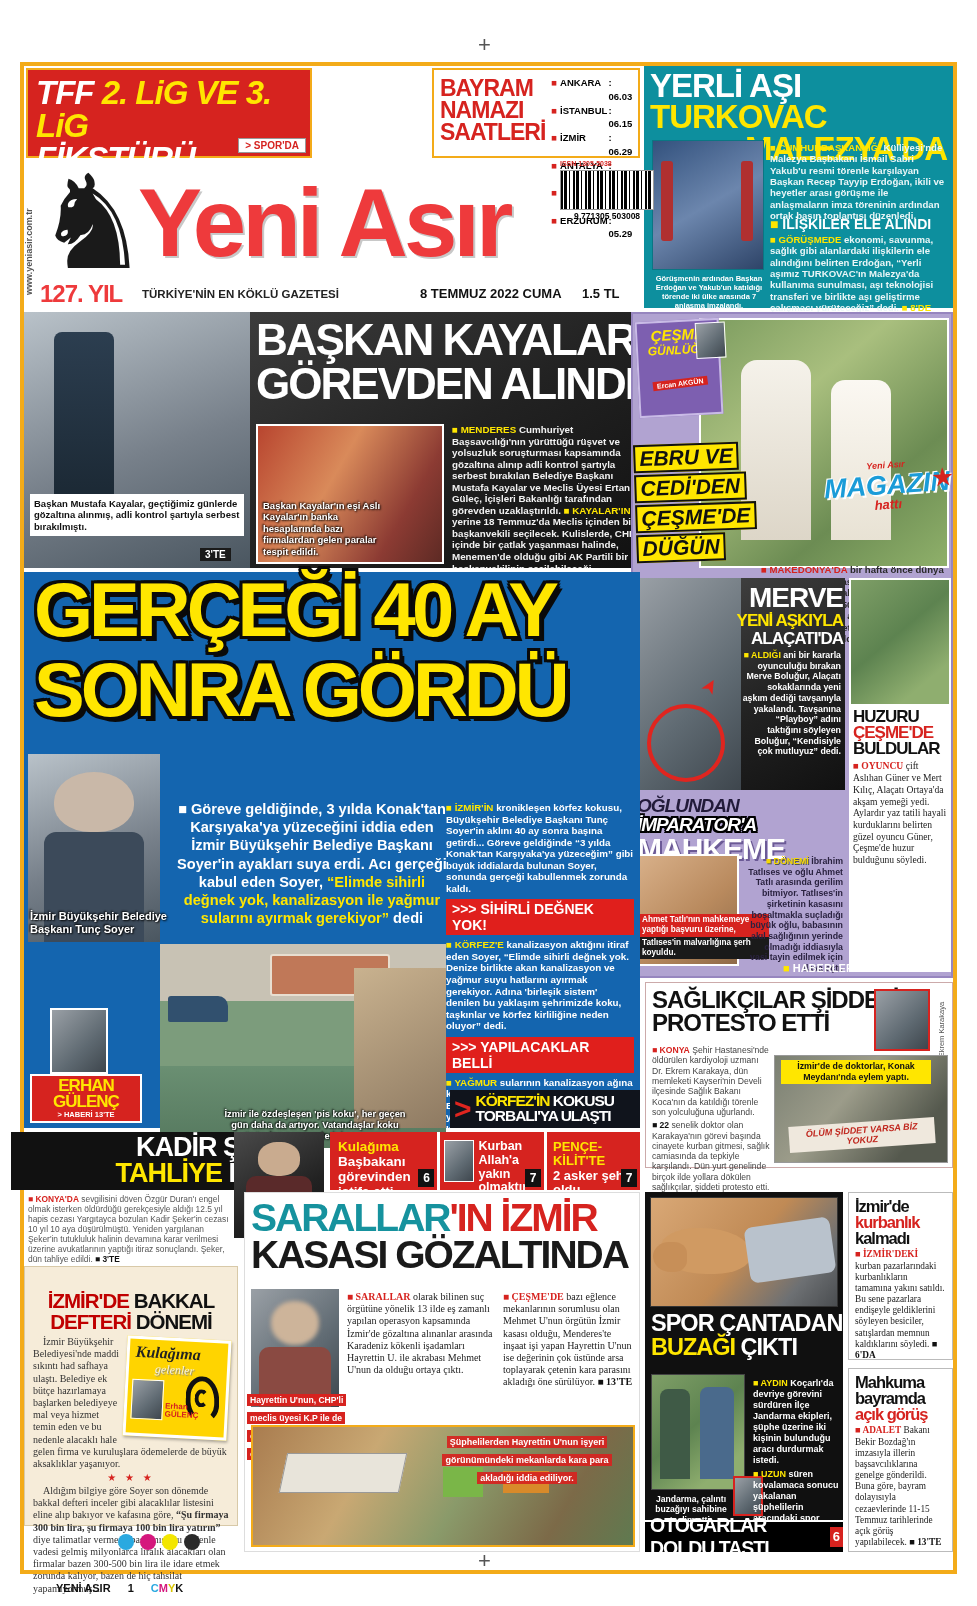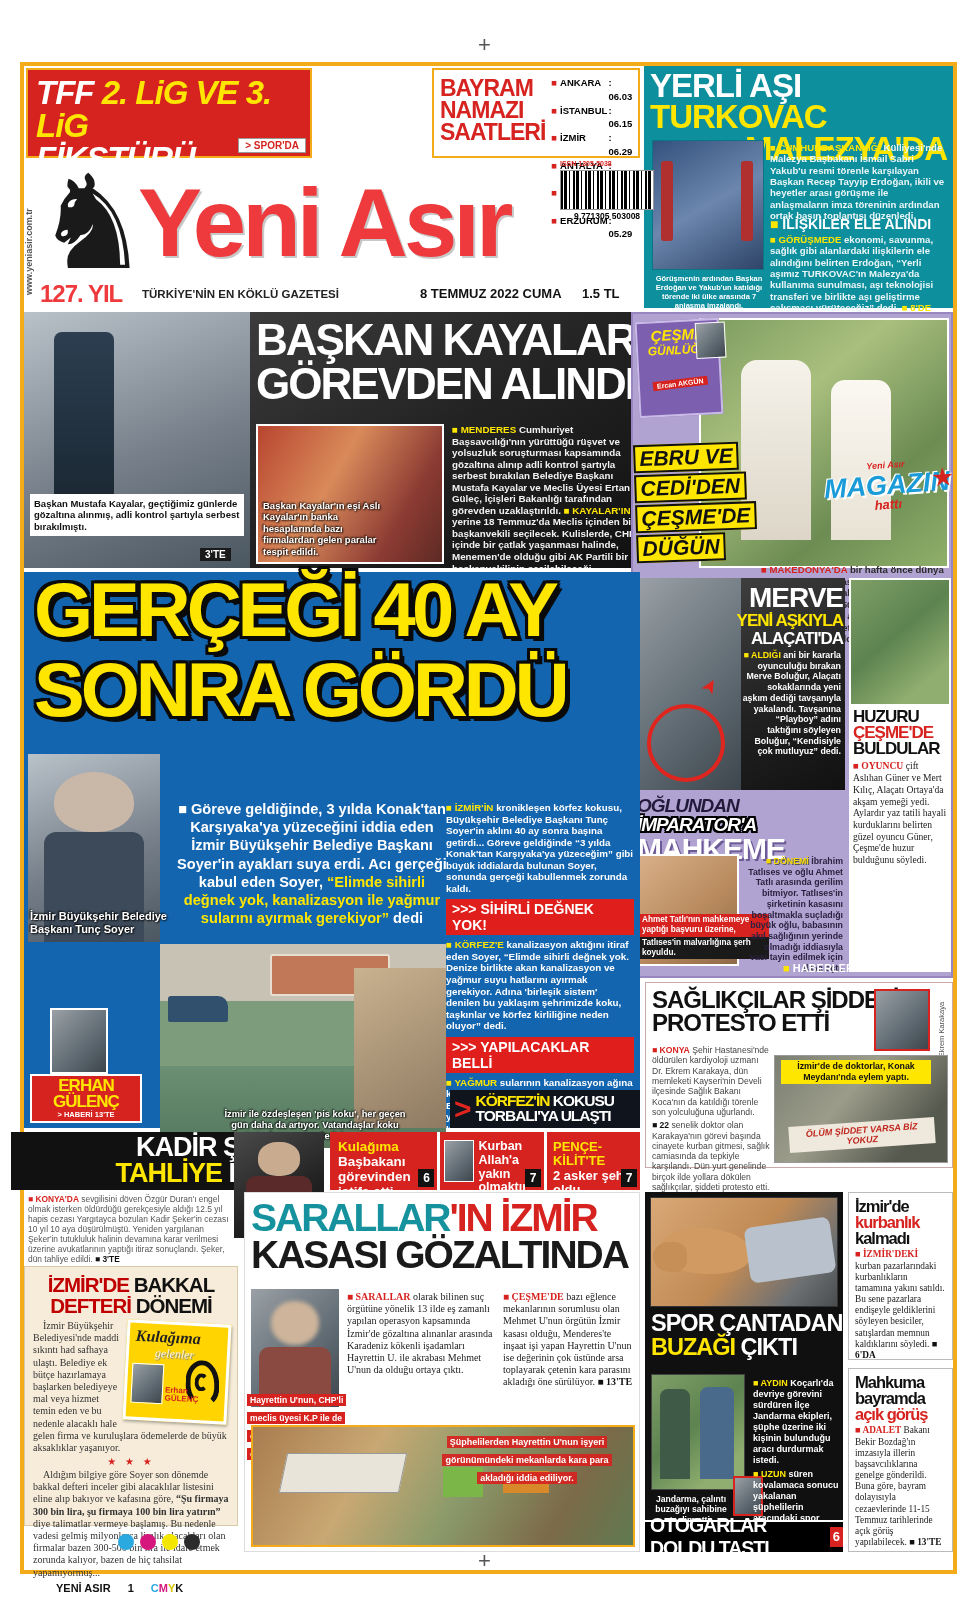--- a/index.html
+++ b/index.html
@@ -319,21 +319,21 @@
       </div>
       <div class="pgtab">7</div>
     </div>
     <div style="position:relative;flex:1;padding:8px 4px 0 6px;">
       <div class="yel" style="font-size:13px;font-weight:bold;line-height:1.1;">PENÇE-KİLİT'TE</div>
       <div class="wht" style="font-size:13px;font-weight:bold;line-height:1.1;">2 asker şehit oldu</div>
       <div class="pgtab">7</div>
     </div>
   </div>
 
-  <div class="abs" style="left:24px;top:1266px;width:214px;height:260px;background:#f6ecd9;border:1px solid #d8c9a8;padding:8px 8px 4px;">
+  <div class="abs" style="left:24px;top:1266px;width:214px;height:260px;background:#f6ecd9;border:1px solid #d8c9a8;padding:24px 8px 4px;">
     <div class="cond" style="font-size:20.5px;line-height:1;text-align:center;">
       <span style="color:#c00000;">İZMİR'DE</span><span style="color:#111;"> BAKKAL</span>
     </div>
     <div class="cond" style="font-size:20.5px;line-height:1;text-align:center;margin-bottom:4px;">
       <span style="color:#c00000;">DEFTERİ</span><span style="color:#111;"> DÖNEMİ</span>
     </div>
     <div style="float:right;width:104px;height:100px;background:#ffd400;border:3px solid #fff;transform:rotate(3deg);margin:2px 0 2px 6px;position:relative;box-shadow:1px 2px 3px rgba(0,0,0,.3);">
       <div class="serif" style="font-style:italic;font-size:16px;font-weight:bold;color:#222;padding:4px 0 0 6px;">Kulağıma</div>
       <div class="serif" style="font-style:italic;font-size:12px;color:#f5f0e0;text-shadow:1px 1px 1px #888;padding-left:26px;">gelenler</div>
       <div class="abs" style="right:6px;top:34px;width:34px;height:46px;border:5px solid #111;border-radius:50% 55% 45% 50%/45% 60% 40% 55%;border-bottom-color:transparent;">

